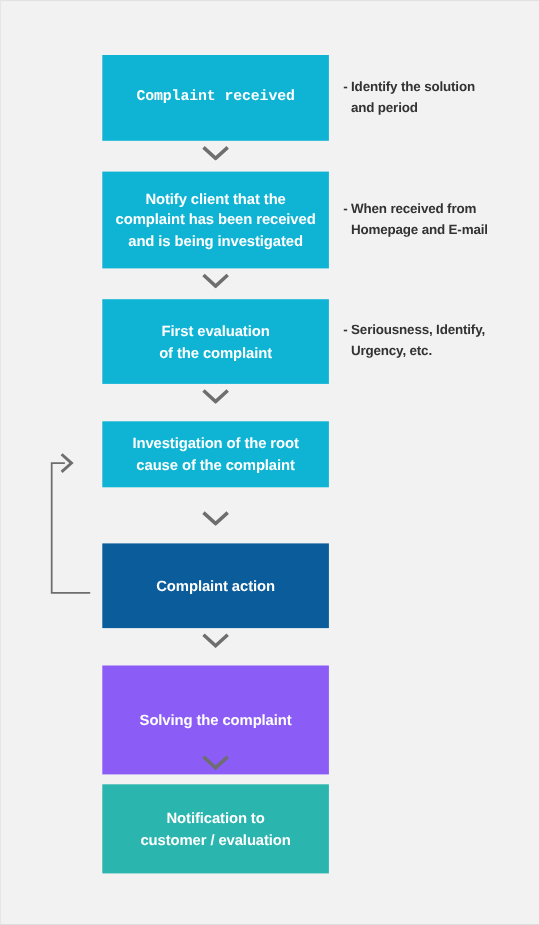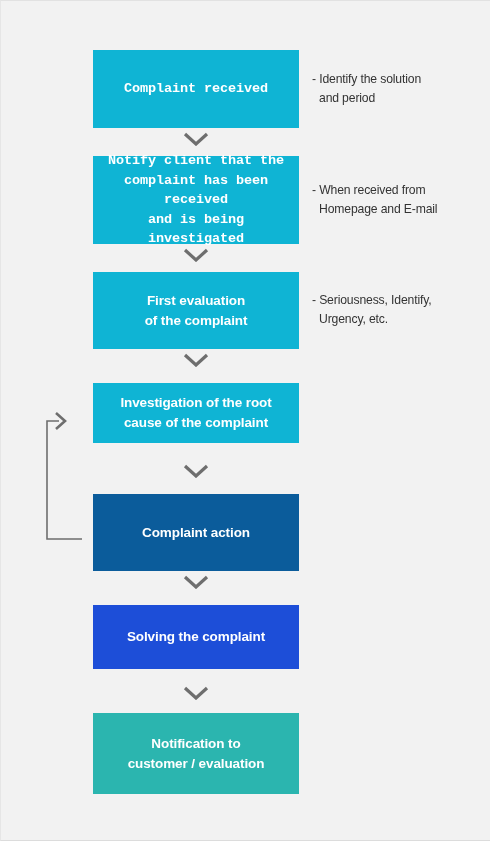--- a/index.html
+++ b/index.html
@@ -72,52 +72,53 @@
     position: absolute;
     left: 311px;
     width: 172px;
     color: #333333;
     font-size: 12.2px;
     line-height: 1.55;
     letter-spacing: -0.15px;
     white-space: pre-line;
     text-indent: -7px;
     padding-left: 7px;
+    font-weight: bold;
   }
 </style>
 </head>
 <body>
 
 <div id="flow-canvas">
 
   <div class="node" style="top:49px; height:78px; background:#0FB4D4;font-family:Liberation Mono, monospace;">
     <span class="node-label">Complaint received</span>
   </div>
 
-  <div class="node" style="top:155px; height:88px; background:#0FB4D4;font-family:Liberation Mono, monospace;">
+  <div class="node" style="top:155px; height:88px; background:#0FB4D4;">
     <span class="node-label">Notify client that the
 complaint has been received
 and is being investigated</span>
   </div>
 
   <div class="node" style="top:271px; height:77px; background:#0FB4D4;">
     <span class="node-label">First evaluation
 of the complaint</span>
   </div>
 
   <div class="node" style="top:382px; height:60px; background:#0FB4D4;">
     <span class="node-label">Investigation of the root
 cause of the complaint</span>
   </div>
 
   <div class="node" style="top:493px; height:77px; background:#0B5C9B;">
     <span class="node-label">Complaint action</span>
   </div>
 
-  <div class="node" style="top:604px; height:64px; background:#1d4ed8;">
+  <div class="node" style="top:604px; height:99px; background:#8b5cf6;">
     <span class="node-label">Solving the complaint</span>
   </div>
 
   <div class="node" style="top:712px; height:81px; background:#2BB5AF;">
     <span class="node-label">Notification to
 customer / evaluation</span>
   </div>
 
   <div class="chevron" style="top:131px;">
     <svg width="26" height="14" viewBox="0 0 26 14">

